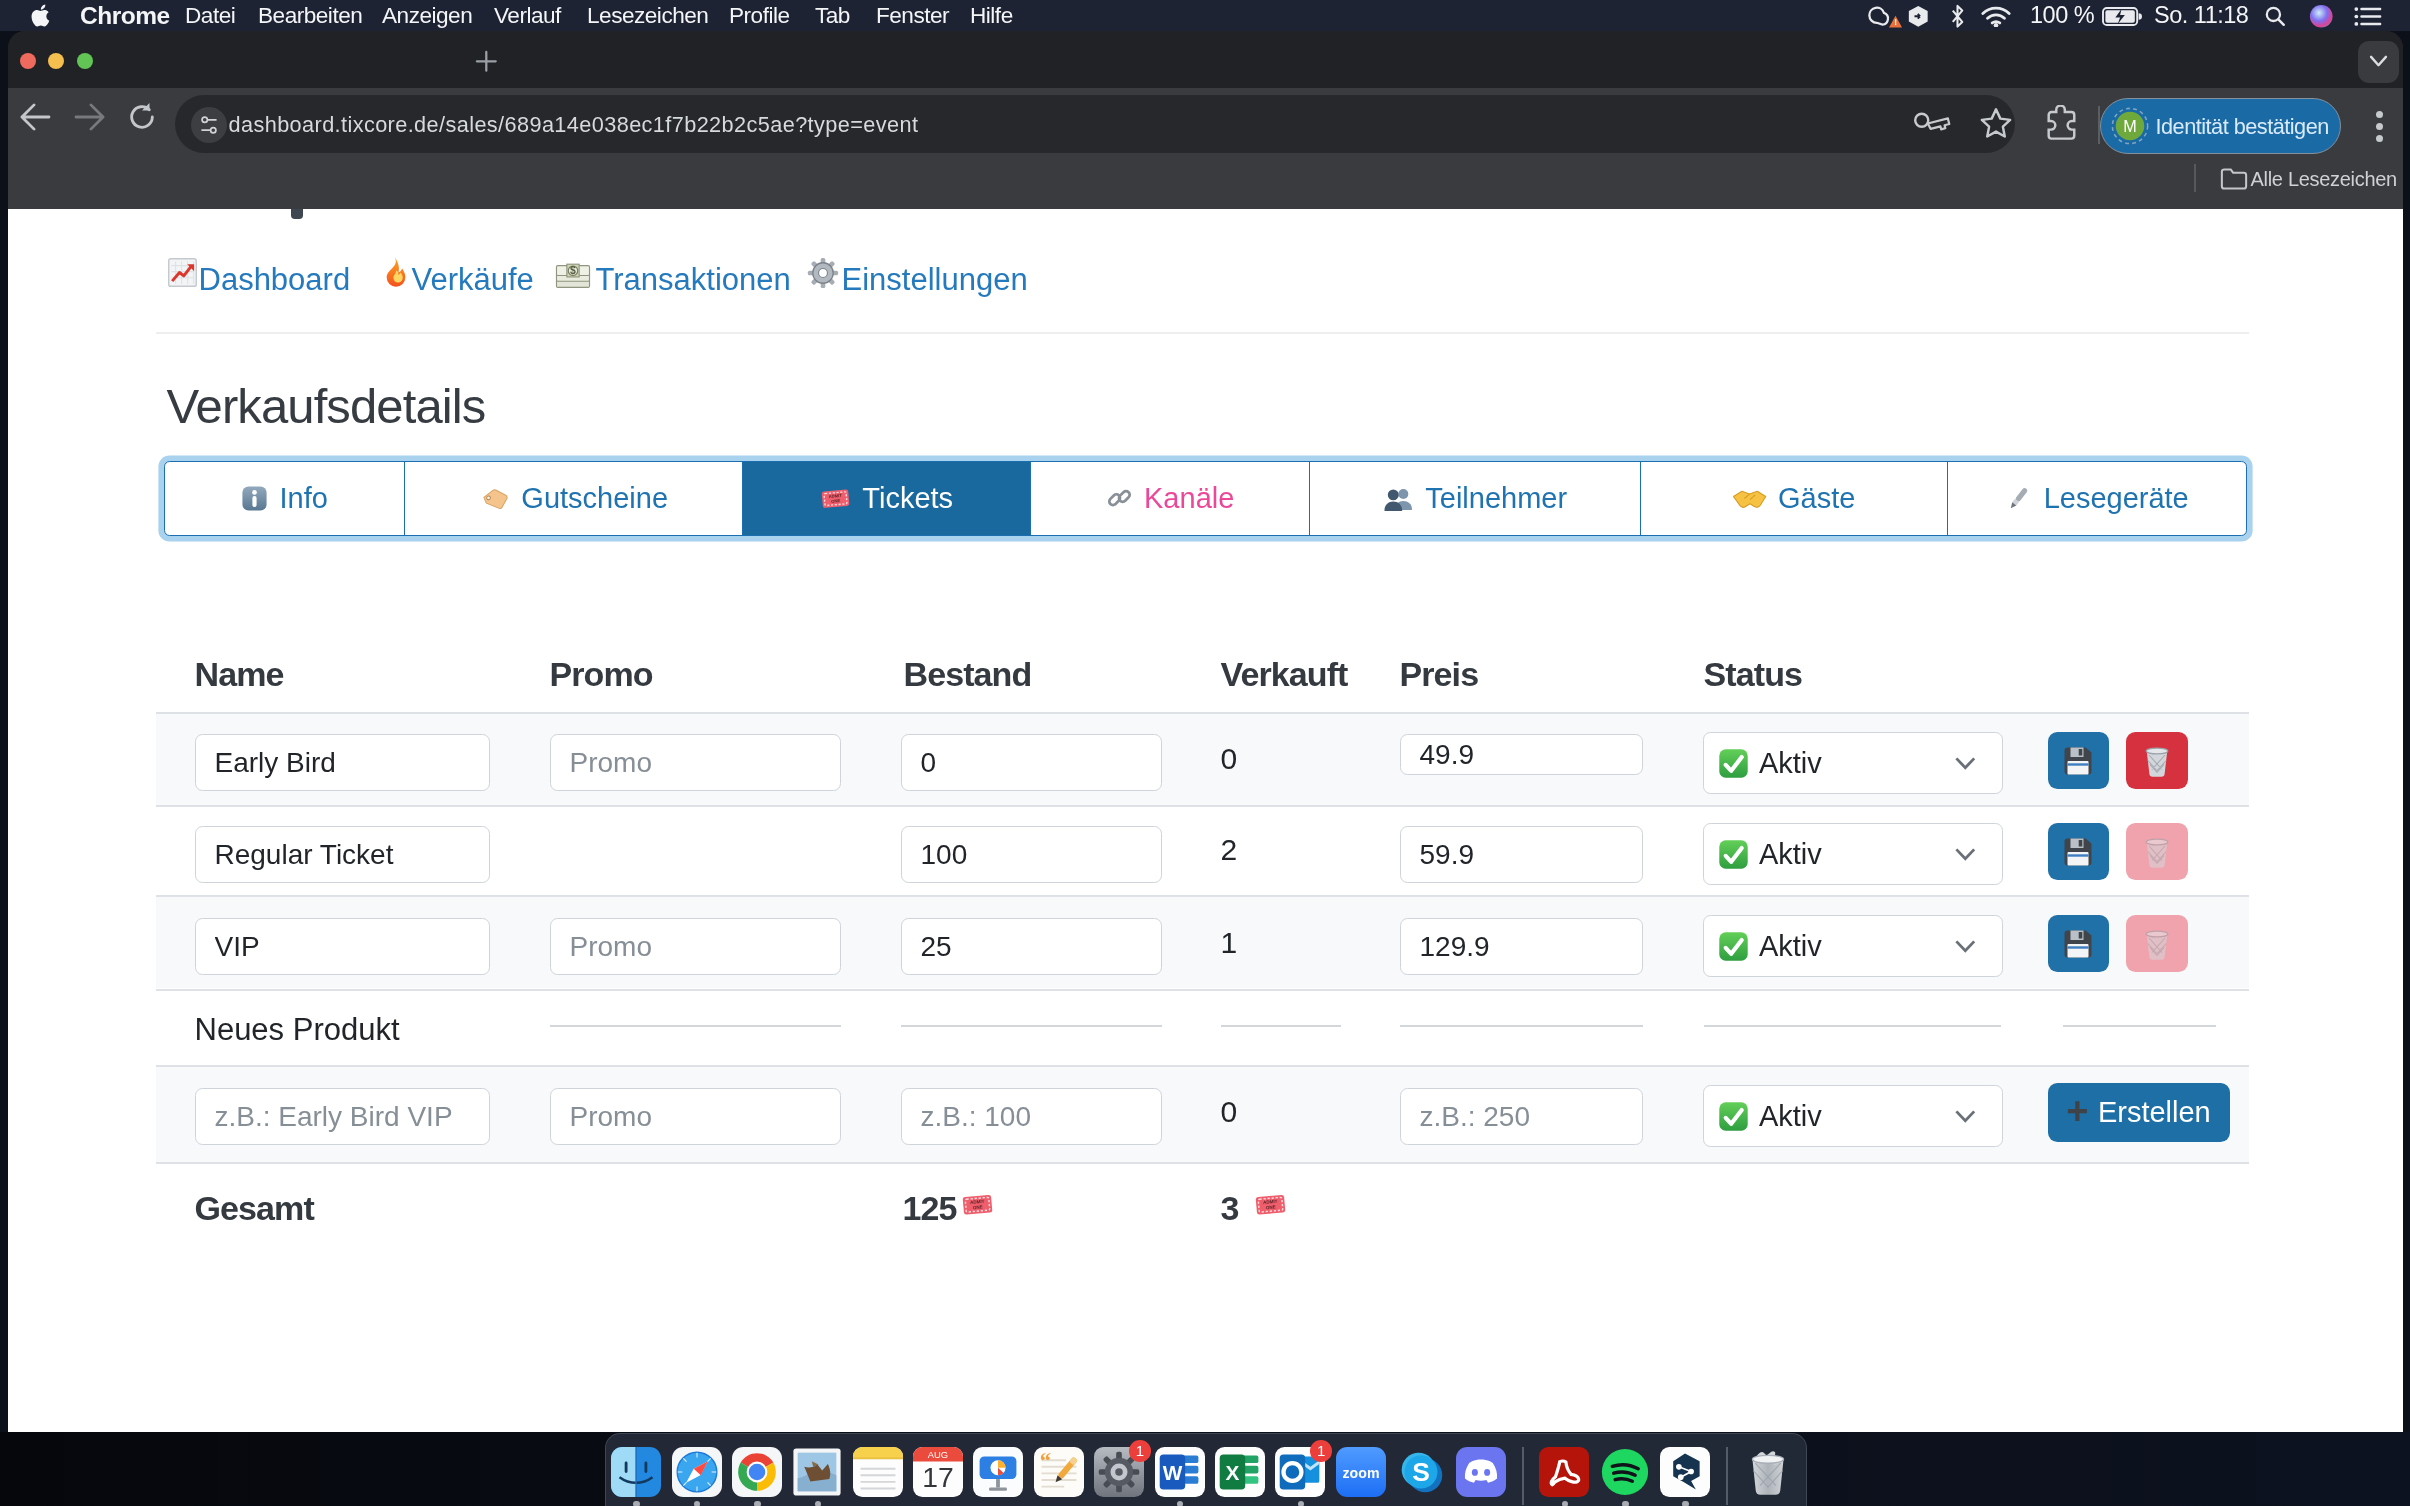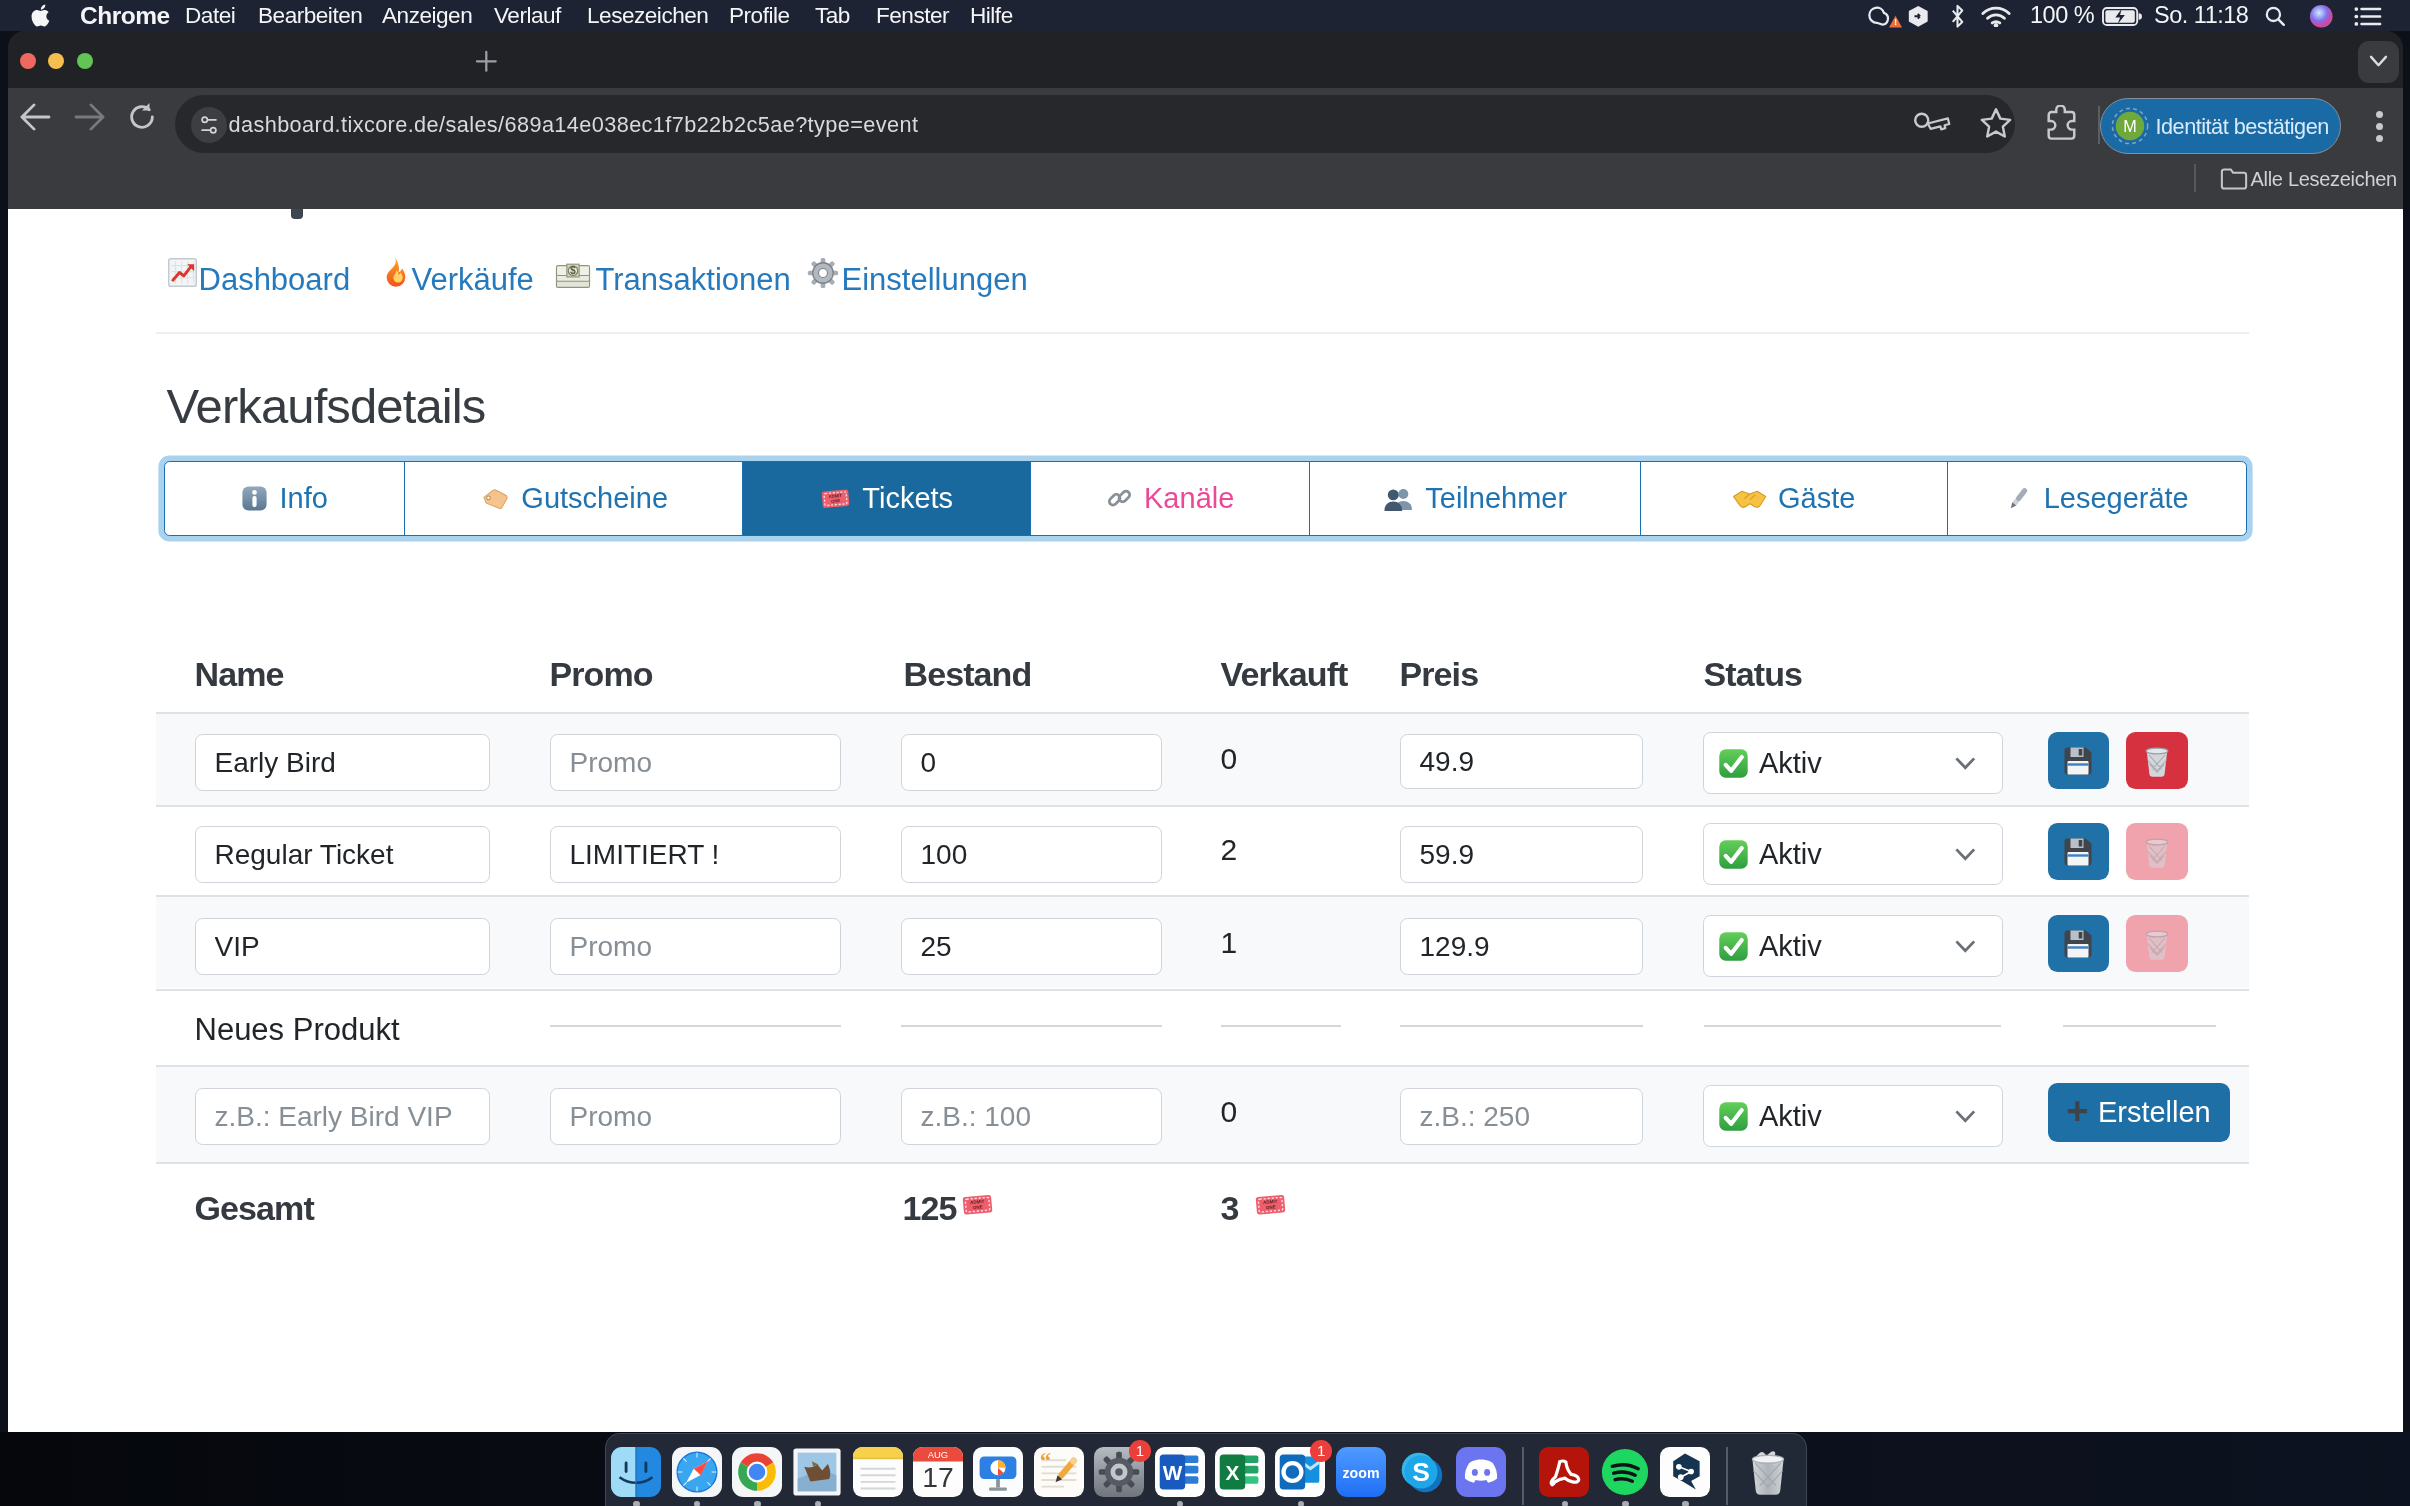--- a/index.html
+++ b/index.html
@@ -339,39 +339,38 @@
     <div class="rowline" style="left:148px;top:596px;width:2093px"></div>
     <div class="rowline" style="left:148px;top:686px;width:2093px"></div>
     <div class="rowline" style="left:148px;top:780px;width:2093px"></div>
     <div class="rowline" style="left:148px;top:856px;width:2093px"></div>
     <div class="rowline" style="left:148px;top:953px;width:2093px"></div>
 
     <input class="fc abs" style="left: 187px; top: 525px; width: 295px; height: 57px;" value="Early Bird">
     <input class="fc abs" style="left: 542px; top: 525px; width: 291px; height: 57px;" placeholder="Promo">
     <input class="fc abs" style="left: 893px; top: 525px; width: 261px; height: 57px;" value="0">
     <span class="celltxt" style="left:1213px;top:533px">0</span>
-    <input class="fc abs" style="left: 1392px; top: 525px; width: 243px; height: 55px;" value="49.9">
+    <input class="fc abs" style="left: 1392px; top: 525px; width: 243px; height: 41px;" value="49.9">
     <div class="sel abs" style="left:1695px;top:523px;width:300px;height:62px"><svg style="margin:0 9.4px 0 13px" width="33" height="33" viewBox="0 0 35 35">
           <use href="#e-check"></use>
         </svg>Aktiv<svg style="position:absolute;right:24.5px;top:22.6px" width="22.6" height="15" viewBox="0 0 24 16">
           <path d="M2.5 2.5l9.5 10 9.5-10" fill="none" stroke="#697077" stroke-width="3"></path>
         </svg></div>
     <div class="btn abs" style="left:2040px;top:523px;width:61px;height:57px;background:#2171a9">
         <svg width="36" height="36" viewBox="0 0 38 38">
           <use href="#e-floppy"></use>
         </svg>
       </div>
     <div class="btn abs" style="left:2118px;top:523px;width:62px;height:57px;background:#d6313f">
         <svg width="36" height="36" viewBox="0 0 38 38">
           <use href="#e-trash"></use>
         </svg>
       </div>
 
     <input class="fc abs" style="left: 187px; top: 617px; width: 295px; height: 57px;" value="Regular Ticket">
-    <input class="fc abs" style="left: 542px; top: 617px; width: 291px; height: 57px;" value="LIMITIERT !">
     <input class="fc abs" style="left: 893px; top: 617px; width: 261px; height: 57px;" value="100">
     <span class="celltxt" style="left:1213px;top:624px">2</span>
     <input class="fc abs" style="left: 1392px; top: 617px; width: 243px; height: 57px;" value="59.9">
     <div class="sel abs" style="left:1695px;top:614px;width:300px;height:62px"><svg style="margin:0 9.4px 0 13px" width="33" height="33" viewBox="0 0 35 35">
           <use href="#e-check"></use>
         </svg>Aktiv<svg style="position:absolute;right:24.5px;top:22.6px" width="22.6" height="15" viewBox="0 0 24 16">
           <path d="M2.5 2.5l9.5 10 9.5-10" fill="none" stroke="#697077" stroke-width="3"></path>
         </svg></div>
     <div class="btn abs" style="left:2040px;top:614px;width:61px;height:57px;background:#2171a9">
         <svg width="36" height="36" viewBox="0 0 38 38">

